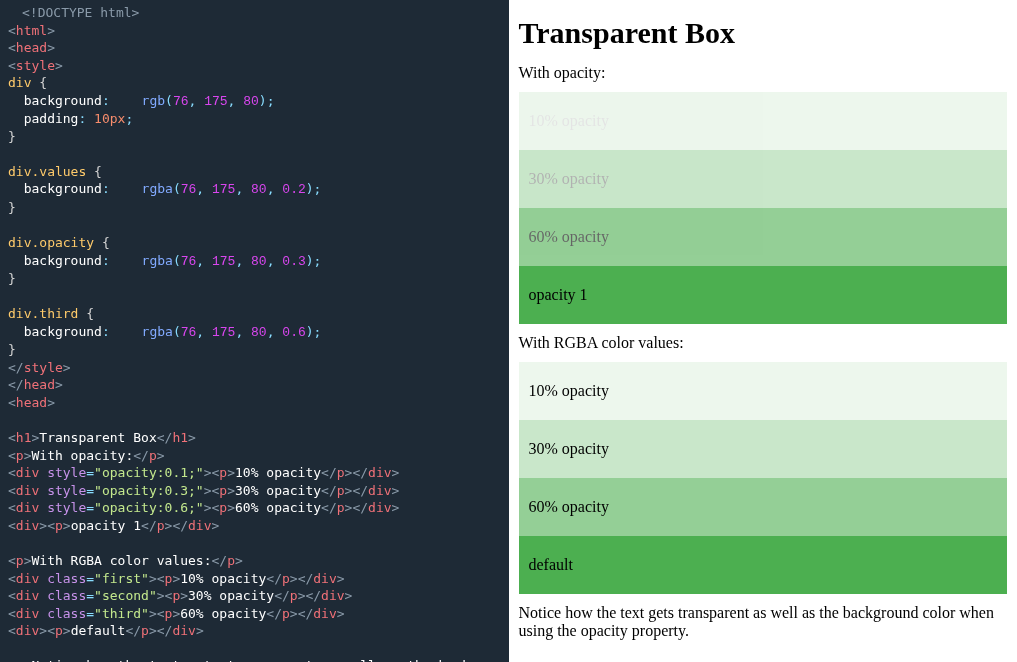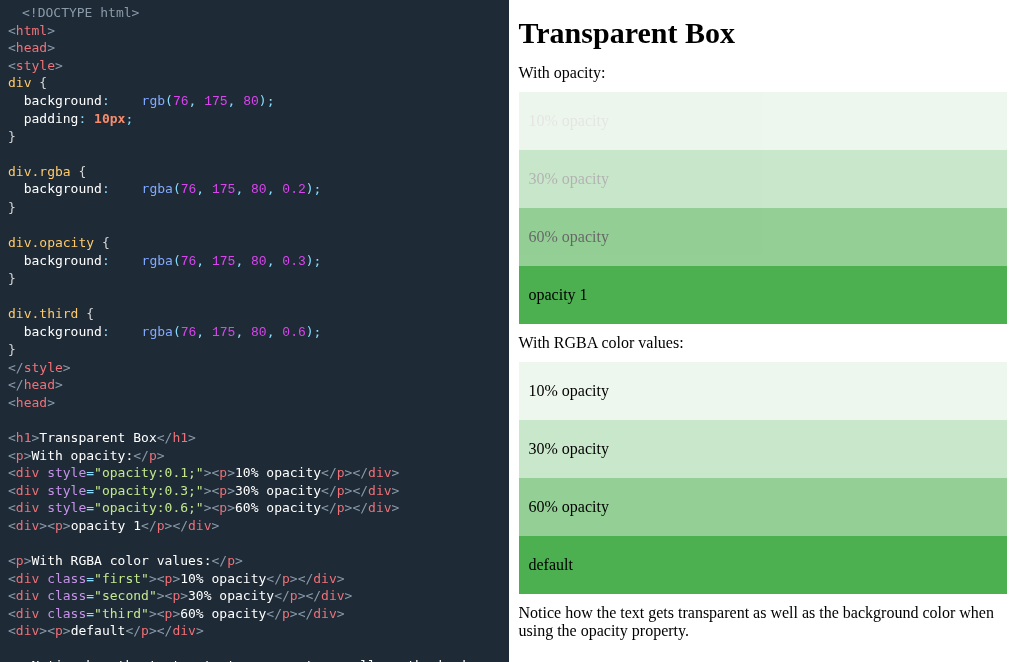--- a/index.html
+++ b/index.html
@@ -44,40 +44,40 @@
   .rfull { background: rgb(76,175,80); }
 
   
   .t-doctype { color: #8a9aa9; margin-left: 14px; }
   .t-angle   { color: #8a9aa9; }
   .t-tag     { color: #f07178; }
   .t-attr    { color: #c792ea; }
   .t-string  { color: #c3e88d; }
   .t-selector{ color: #ffcb6b; }
   .t-prop    { color: #ffffff; }
-  .t-value   { color: #f78c6c; font-weight: bold; }
+  .t-value   { color: #f78c6c; }
   .t-func    { color: #82aaff; margin-left: 24px; }
   .t-num     { color: #d946ef; font-family: Liberation Mono, monospace; }
   .t-punc    { color: #89ddff; }
   .t-brace   { color: #d4d4d4; }
   .t-text    { color: #ffffff; }
 </style>
 </head>
 <body>
 
 <div class="editor" id="editor"><span class="t-doctype">&lt;!DOCTYPE html&gt;</span>
 <span class="t-angle">&lt;</span><span class="t-tag">html</span><span class="t-angle">&gt;</span>
 <span class="t-angle">&lt;</span><span class="t-tag">head</span><span class="t-angle">&gt;</span>
 <span class="t-angle">&lt;</span><span class="t-tag">style</span><span class="t-angle">&gt;</span>
 <span class="t-selector">div</span> <span class="t-brace">{</span>
   <span class="t-prop">background</span><span class="t-punc">:</span> <span class="t-func">rgb</span><span class="t-punc">(</span><span class="t-num">76</span><span class="t-punc">, </span><span class="t-num">175</span><span class="t-punc">, </span><span class="t-num">80</span><span class="t-punc">)</span><span class="t-punc">;</span>
   <span class="t-prop">padding</span><span class="t-punc">:</span> <span class="t-value">10px</span><span class="t-punc">;</span>
 <span class="t-brace">}</span>
 
-<span class="t-selector">div.rgba</span> <span class="t-brace">{</span>
+<span class="t-selector">div.values</span> <span class="t-brace">{</span>
   <span class="t-prop">background</span><span class="t-punc">:</span> <span class="t-func">rgba</span><span class="t-punc">(</span><span class="t-num">76</span><span class="t-punc">, </span><span class="t-num">175</span><span class="t-punc">, </span><span class="t-num">80</span><span class="t-punc">, </span><span class="t-num">0.2</span><span class="t-punc">)</span><span class="t-punc">;</span>
 <span class="t-brace">}</span>
 
 <span class="t-selector">div.opacity</span> <span class="t-brace">{</span>
   <span class="t-prop">background</span><span class="t-punc">:</span> <span class="t-func">rgba</span><span class="t-punc">(</span><span class="t-num">76</span><span class="t-punc">, </span><span class="t-num">175</span><span class="t-punc">, </span><span class="t-num">80</span><span class="t-punc">, </span><span class="t-num">0.3</span><span class="t-punc">)</span><span class="t-punc">;</span>
 <span class="t-brace">}</span>
 
 <span class="t-selector">div.third</span> <span class="t-brace">{</span>
   <span class="t-prop">background</span><span class="t-punc">:</span> <span class="t-func">rgba</span><span class="t-punc">(</span><span class="t-num">76</span><span class="t-punc">, </span><span class="t-num">175</span><span class="t-punc">, </span><span class="t-num">80</span><span class="t-punc">, </span><span class="t-num">0.6</span><span class="t-punc">)</span><span class="t-punc">;</span>
 <span class="t-brace">}</span>

